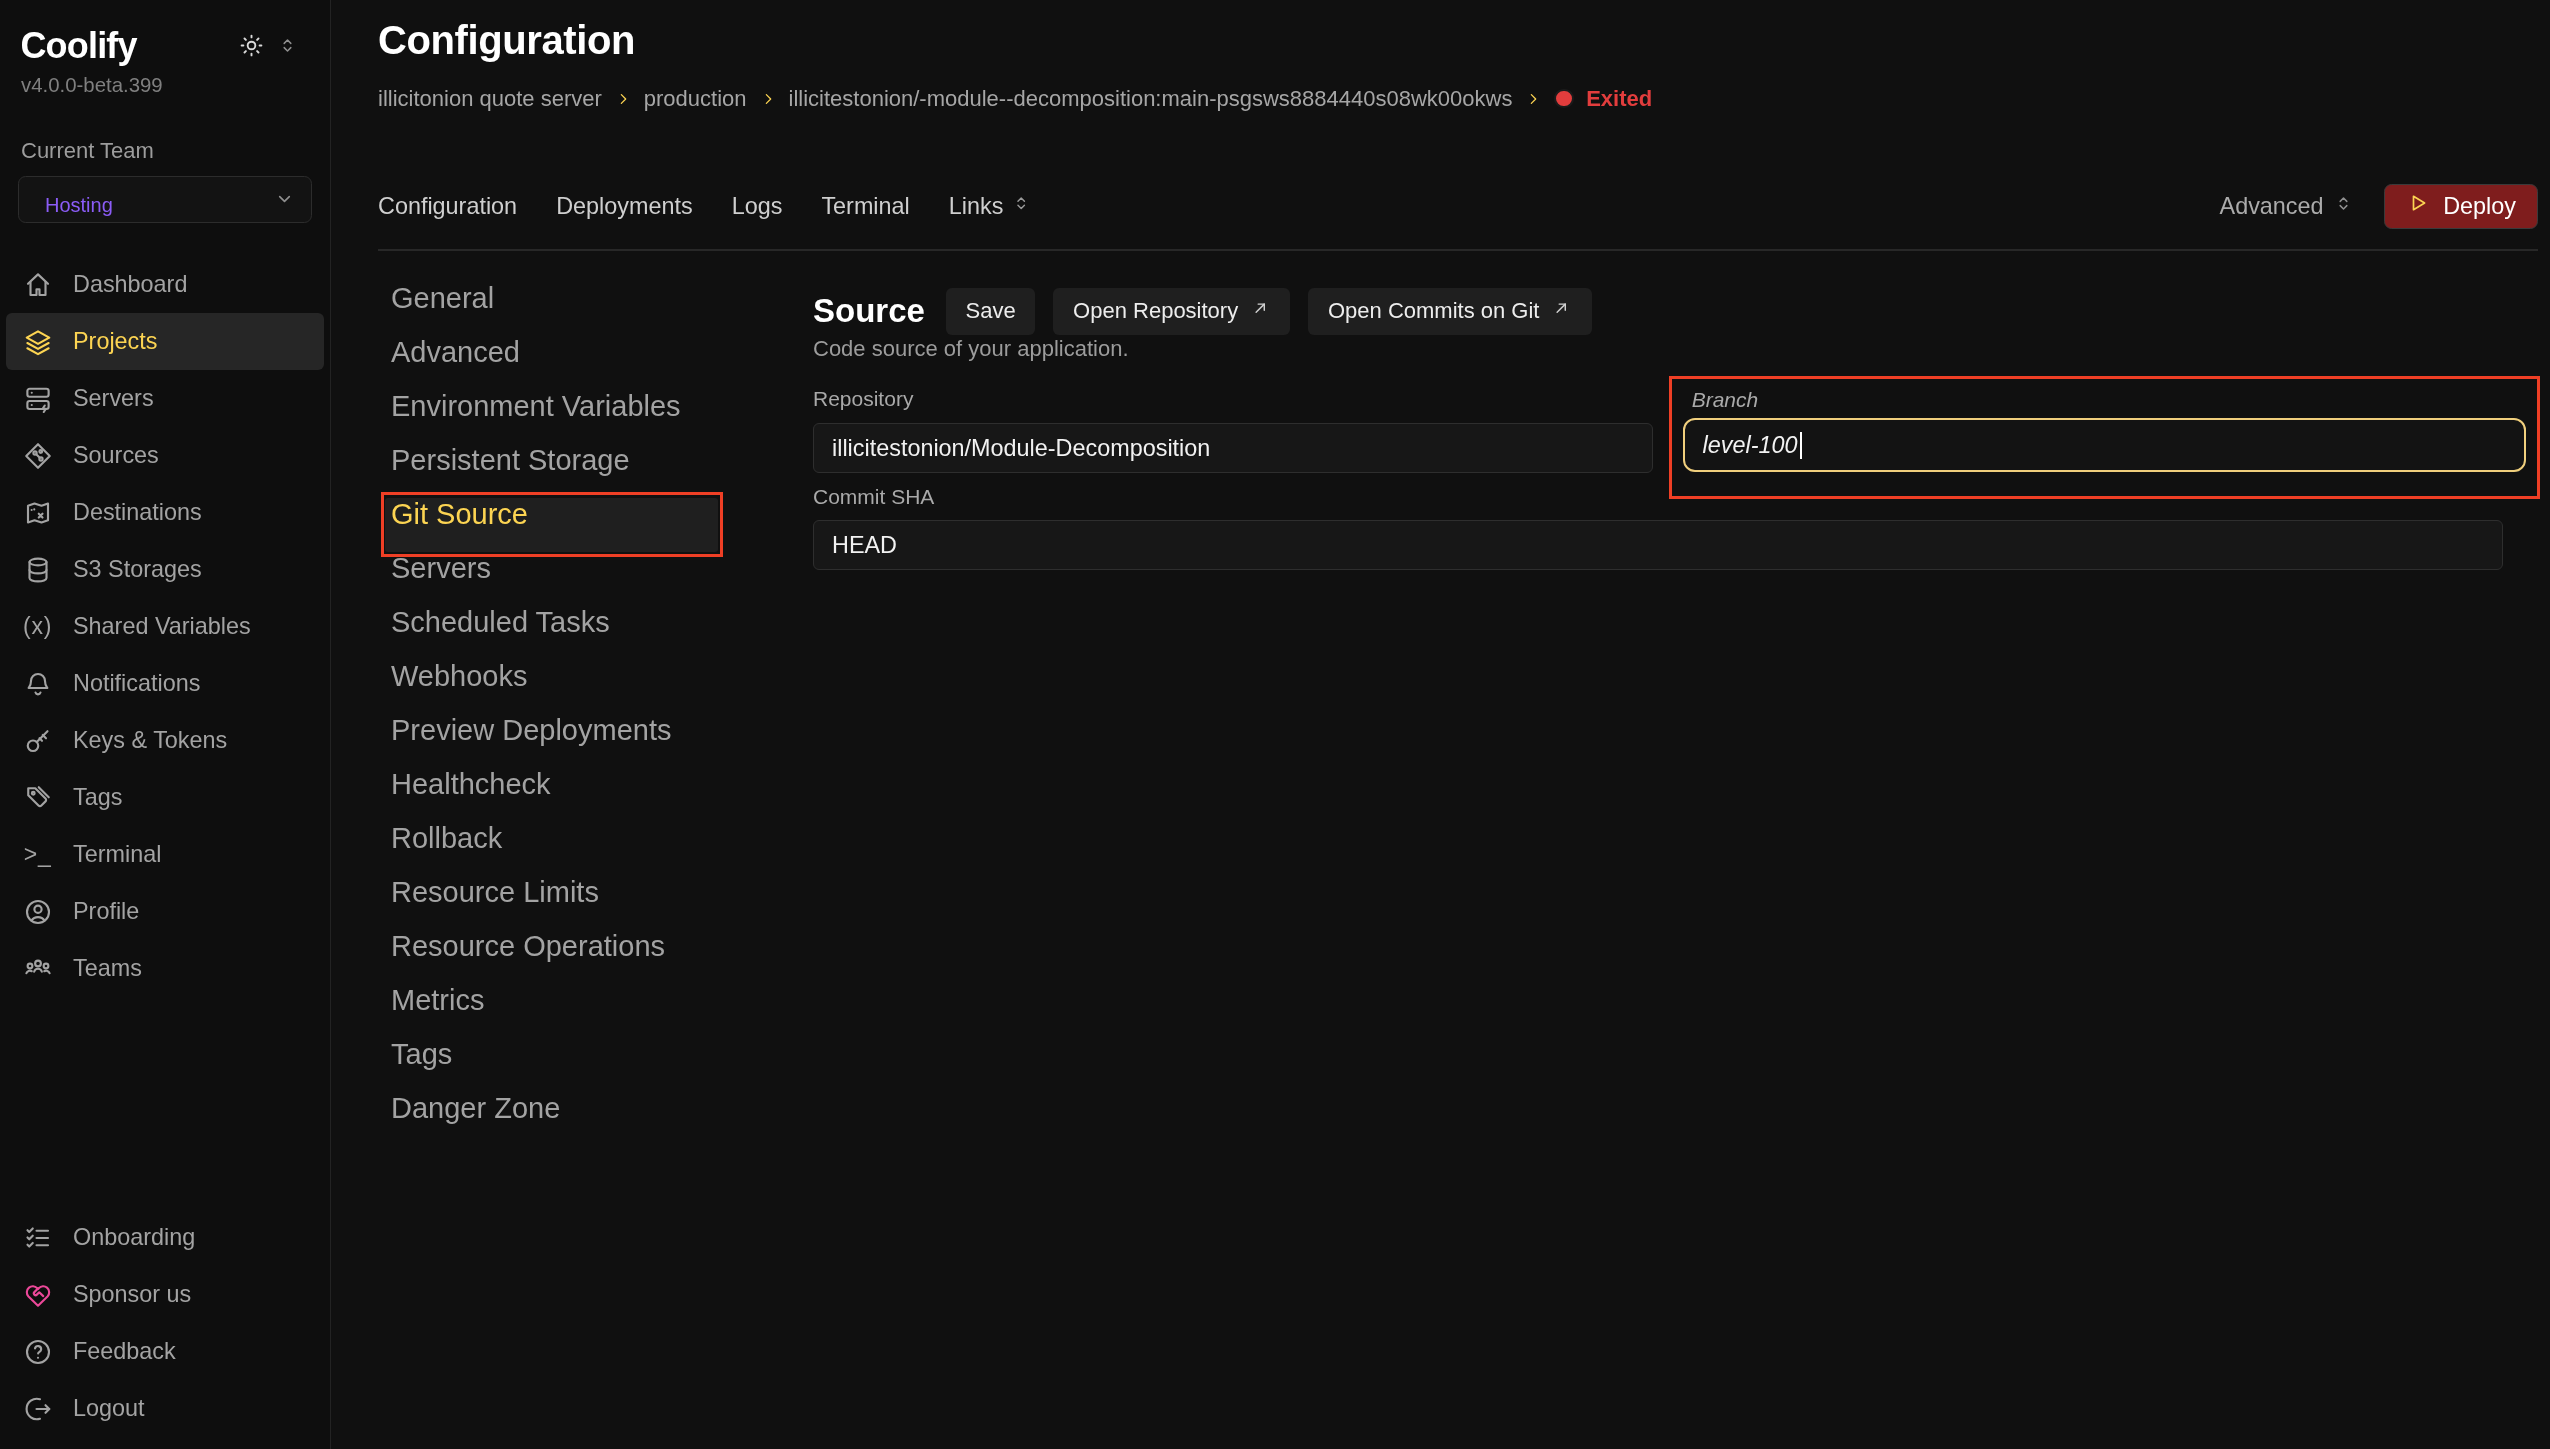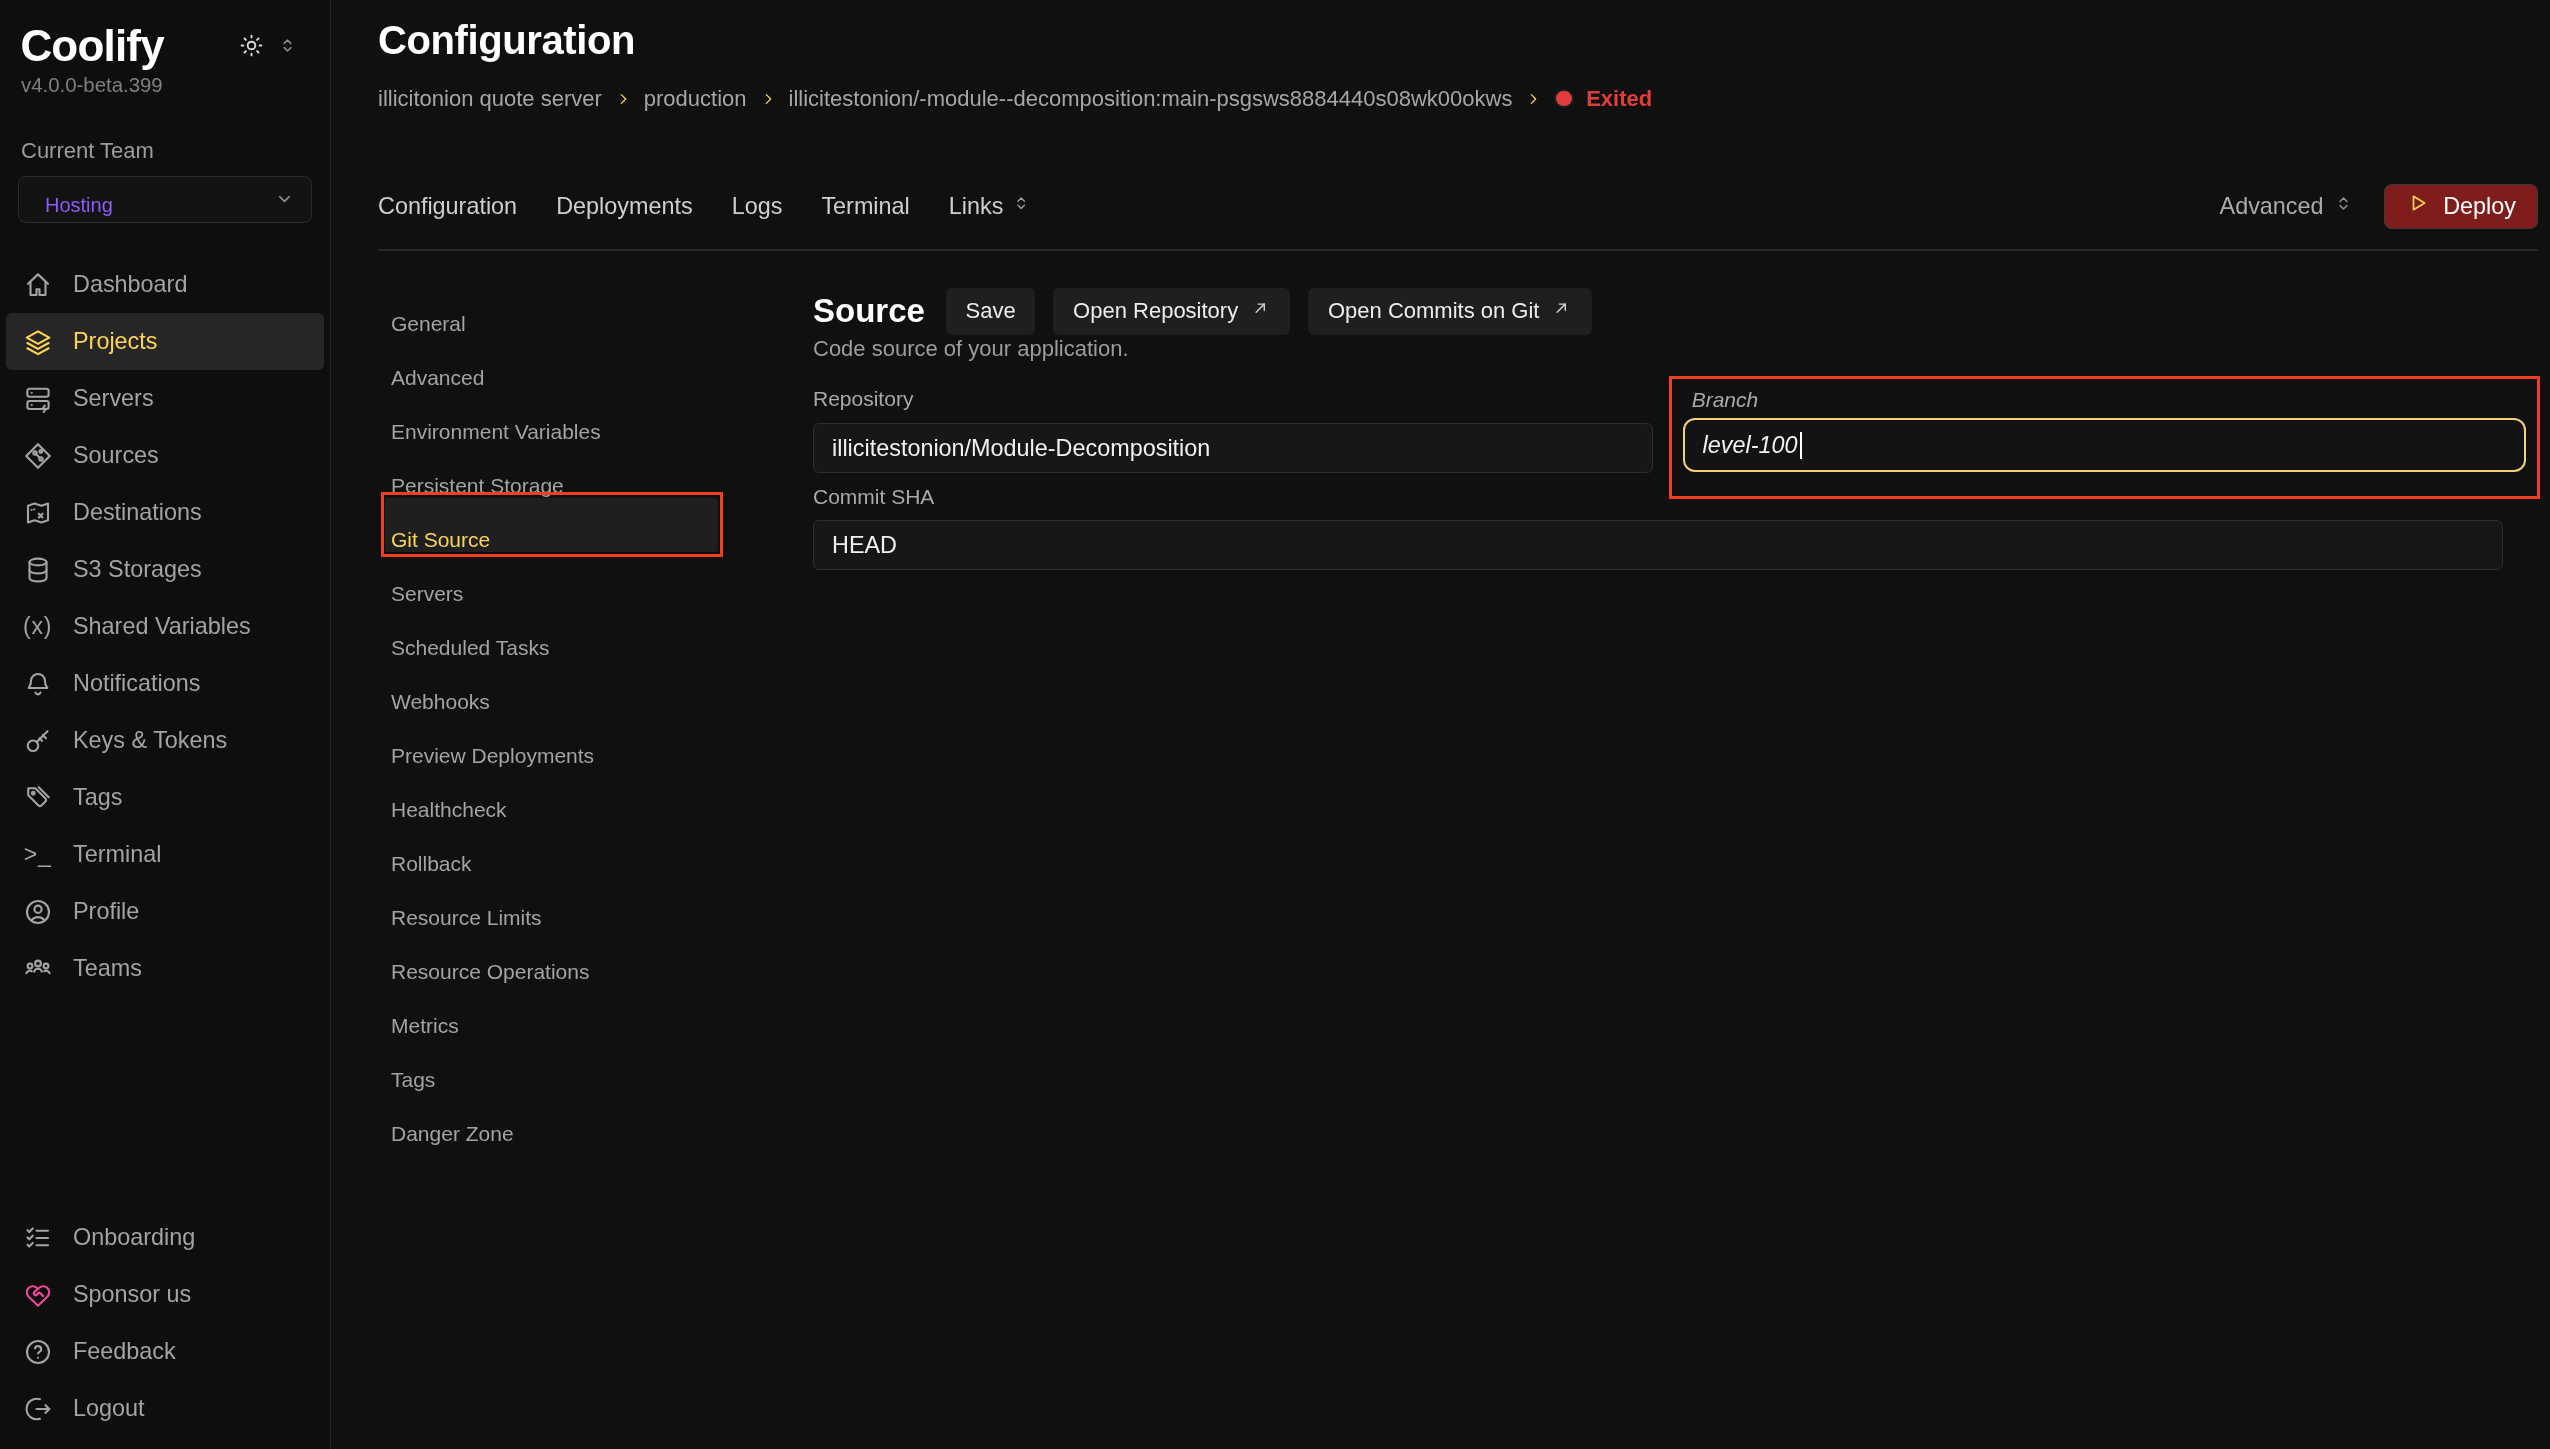--- a/index.html
+++ b/index.html
@@ -4,21 +4,21 @@
 <style>
   * { margin:0; padding:0; box-sizing:border-box; }
   html,body { width:2550px; height:1449px; background:#101010; }
   body { font-family:"Liberation Sans","DejaVu Sans",sans-serif; color:#e5e5e5; overflow:hidden; }
   #app { position:relative; width:2550px; height:1449px; background:#101010; }
 
   
   .sidebar { position:absolute; left:0; top:0; width:331px; height:100%;
              background:#0e0e0e; border-right:1.5px solid #232323; }
   .logo-row { position:relative; margin:24px 18px 0 20.4px; height:44px; }
-  .logo { font-size:44px; font-weight:800; color:#ffffff; letter-spacing:-0.8px; line-height:44px; }
+  .logo { font-size:36px; font-weight:800; color:#ffffff; letter-spacing:-0.8px; line-height:44px; }
   .theme-controls { position:absolute; right:13.6px; top:7.6px; display:flex; align-items:center; gap:12px; }
   .theme-controls .ibtn { background:none; border:none; color:#d9d9d9; cursor:pointer; display:flex; align-items:center; }
   .theme-controls svg.sun { width:27px; height:27px; }
   .theme-controls svg.updown { width:21px; height:21px; color:#8f8f8f; }
   .version { margin:6px 0 0 21px; font-size:20.4px; color:#7f7f7f; }
   .team-label { margin:41px 0 0 21px; font-size:22px; color:#9c9c9c; }
   .team-select { margin:12px 18px 0 18px; height:47px; border:1.5px solid #2c2c2c; border-radius:7.6px;
                  background:#131313; display:flex; align-items:center; justify-content:space-between;
                  padding:0 15px 0 26px; cursor:pointer; }
   .team-select .val { font-size:20px; color:#8b5cf6;margin-top:12px; }
@@ -48,21 +48,21 @@
   .tab svg { width:20.4px; height:20.4px; color:#9a9a9a; }
   .advanced { margin-left:auto; display:flex; align-items:center; gap:9px; color:#ababab; font-size:23.4px; cursor:pointer; }
   .advanced svg { width:21px; height:21px; color:#8f8f8f; }
   .deploy-btn { margin-left:30px; height:45px; padding:0 21px; background:#7f1d1d; border:1.5px solid #3a3a3a;
                 border-radius:7.6px; display:flex; align-items:center; gap:13.6px; color:#ffffff; font-size:23.4px; cursor:pointer; }
   .deploy-btn svg { width:24px; height:24px; color:var(--accent,#fcd452); }
   .tabs-divider { position:absolute; left:45px; right:12px; top:249px; height:1.5px; background:#282828; }
 
   
   .subnav { position:absolute; left:52px; top:282px; width:333px; }
-  .subnav-item { height:54px; display:flex; align-items:flex-end; padding-left:6px; font-size:21px;
+  .subnav-item { height:54px; display:flex; align-items:flex-start; padding-left:6px; font-size:29px;
                  color:#a3a3a3; cursor:pointer; border-radius:3px; position:relative; }
   .subnav-item.active { background:#1f1f1f; color:var(--accent,#fcd452); }
   .red-frame { position:absolute; left:-4.5px; right:-4.5px; top:-6px; bottom:-4.5px;
                border:3.8px solid var(--annotation-red,#ef3f25); pointer-events:none; }
 
   
   .source-row { position:absolute; left:480px; top:287px; height:48px; display:flex; align-items:center; gap:18px; }
   .source-heading { font-size:33px; font-weight:800; color:#ffffff; margin-right:3px; }
   .panel-btn { height:47px; background:#1f1f1f; border:none; border-radius:6px; padding:0 19.7px;
                color:#ededed; font-size:22px; display:flex; align-items:center; gap:12px; cursor:pointer; white-space:nowrap; }

